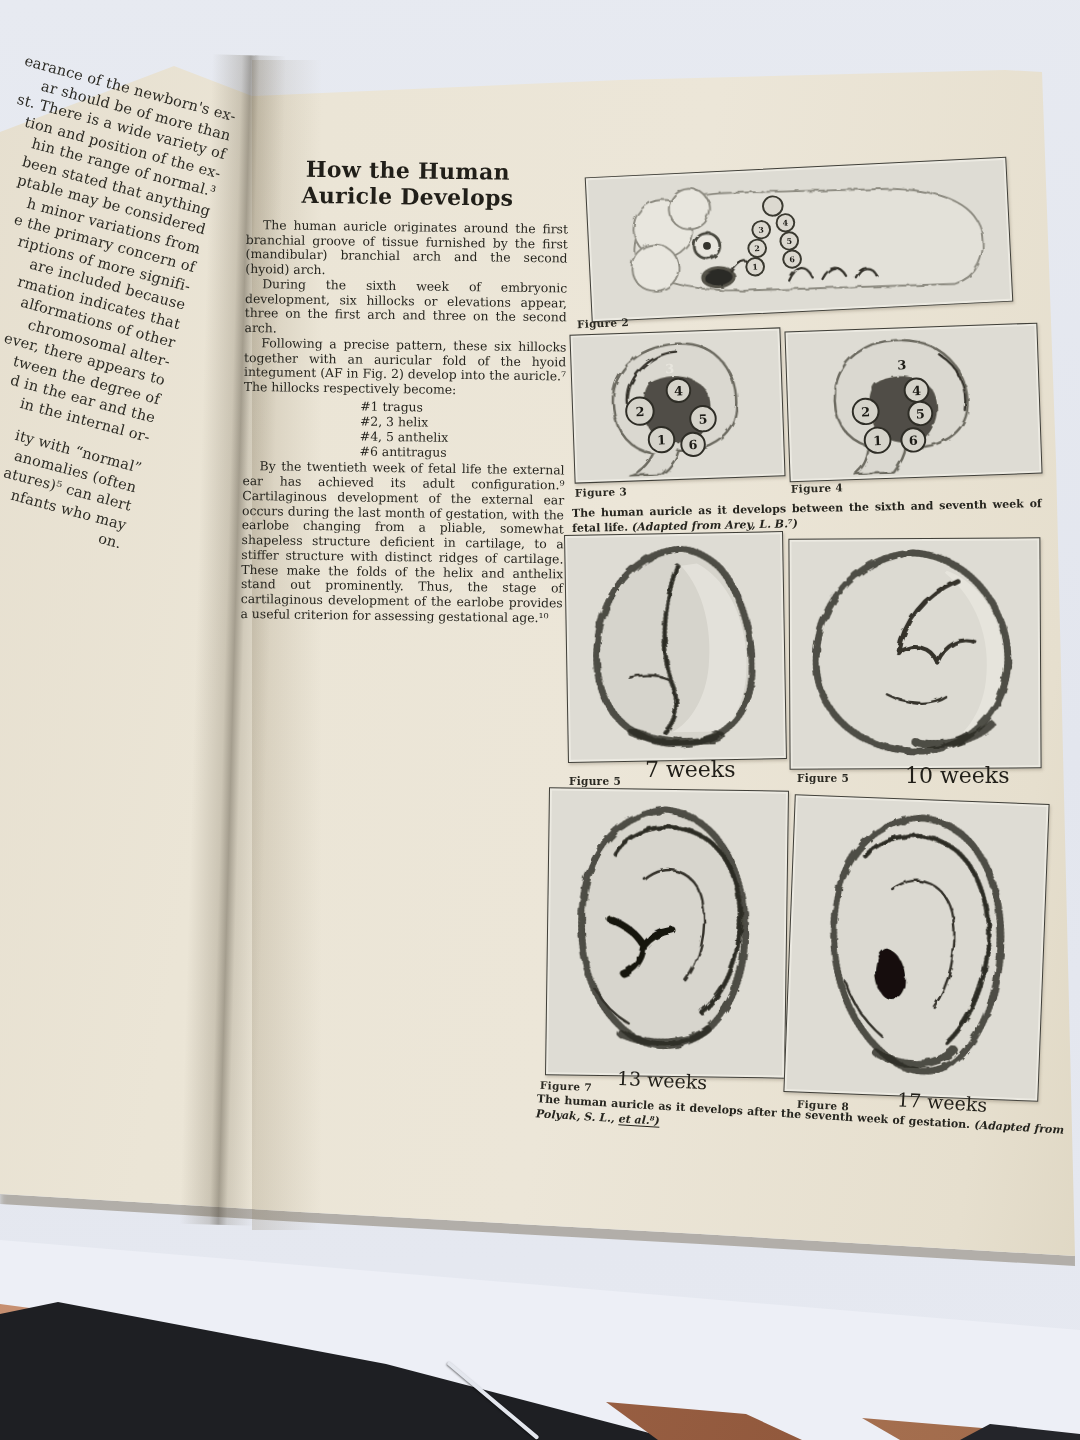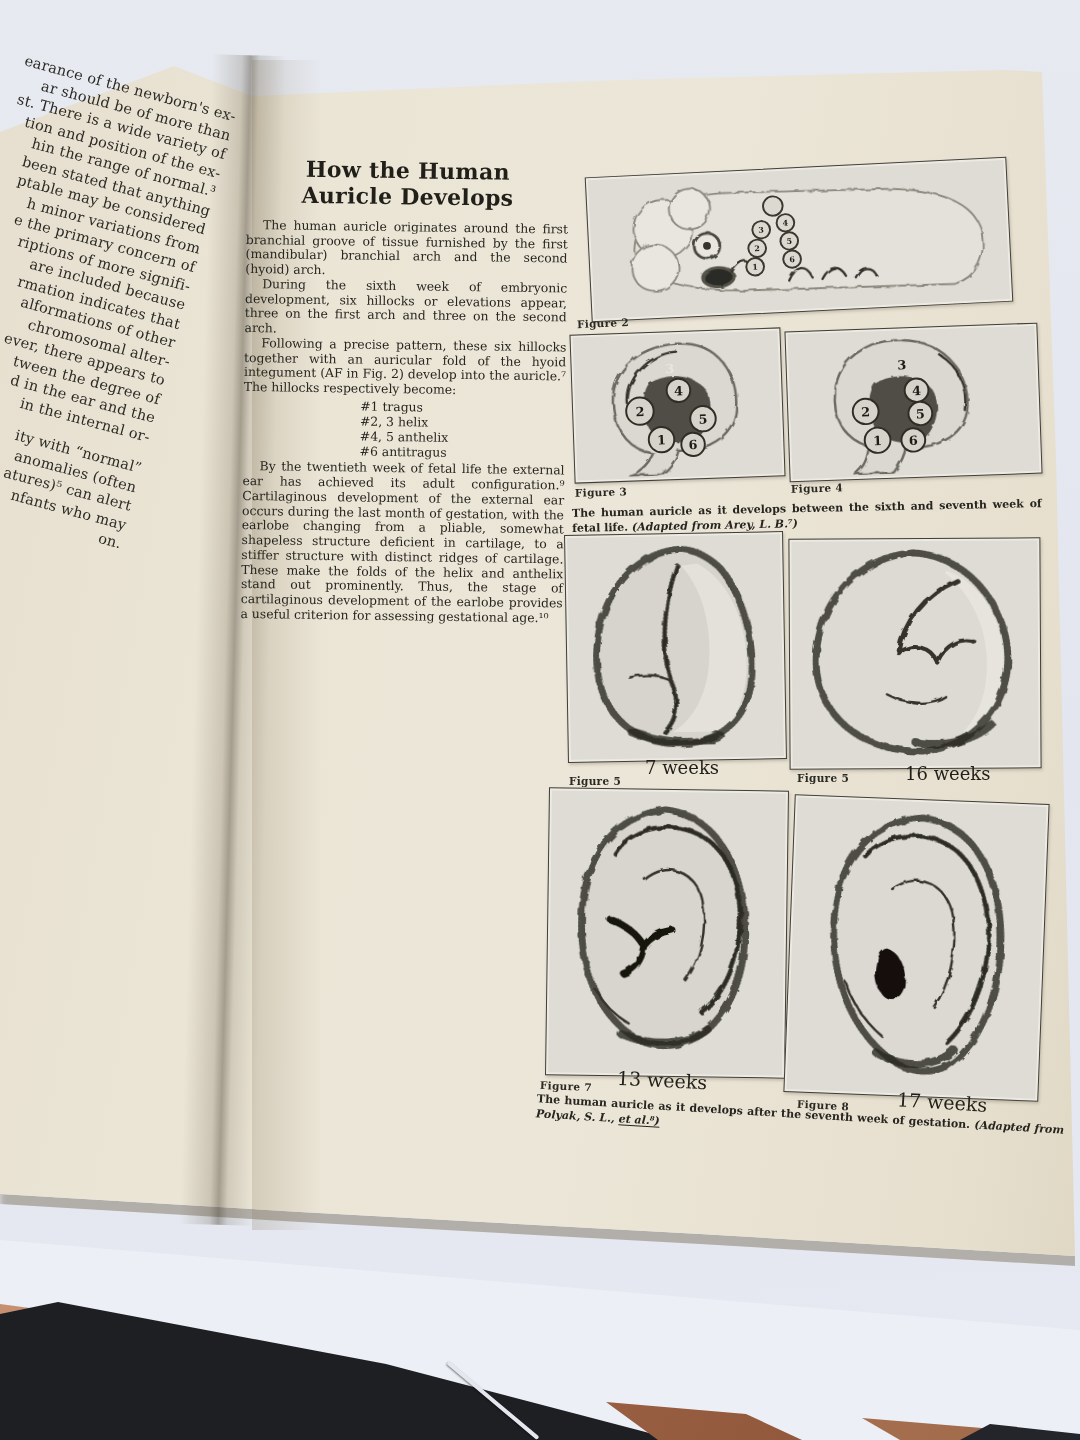--- a/index.html
+++ b/index.html
@@ -25,21 +25,21 @@
   
   .article{position:absolute;left:247px;top:156px;width:322px;transform:rotate(.8deg);transform-origin:top left;}
   .article h1{margin:0 0 10px 0;font-size:22px;line-height:1.18;font-weight:bold;text-align:center;letter-spacing:.3px;color:#211f19;}
   .article p{margin:0;font-size:12.4px;line-height:1.19;text-align:justify;text-indent:17px;}
   .hillocks{width:max-content;margin:2px auto;font-size:12.4px;line-height:1.22;}
   
   .figbox{position:absolute;background:#dedcd4;border:1.5px solid #403f38;
     box-shadow:inset 0 0 0 2px #eceae2, 1px 2px 3px rgba(90,80,60,.25);}
   .figbox svg{position:absolute;inset:4px;width:calc(100% - 8px);height:calc(100% - 8px);}
   .figlabel{position:absolute;font-size:10.5px;font-weight:bold;color:#2a2922;letter-spacing:.3px;}
-  .figage{position:absolute;font-size:18px;color:#211f19;}
+  .figage{position:absolute;font-size:22px;color:#211f19;}
   .figcaption{position:absolute;font-size:11px;font-weight:600;line-height:1.35;text-align:justify;color:#26251f;}
   .figcaption i{font-style:italic;}
   .figcaption .tail{font-style:italic;text-decoration:underline;text-underline-offset:2px;}
   
   .table-edge{position:absolute;inset:0;background:#edeff6;
     clip-path:polygon(0 1240px,1080px 1330px,1080px 1440px,0 1440px);}
   .floor-dark{position:absolute;inset:0;background:#1e1f23;
     clip-path:polygon(58px 1302px,386px 1364px,676px 1440px,0 1440px,0 1314px);}
   .floor-dark-r{position:absolute;inset:0;background:#24252a;
     clip-path:polygon(990px 1424px,1080px 1434px,1080px 1440px,960px 1440px);}
@@ -223,21 +223,21 @@
       <path d="M150,30 C180,55 196,95 190,140 C186,172 168,196 145,206 L170,200 C200,178 212,140 206,100 C200,62 178,38 152,28 Z" fill="#e6e4dc"></path>
       <path d="M118,10 C62,14 24,60 22,115 C20,165 58,206 118,209 C172,211 210,170 212,120 C214,65 172,12 118,10 Z" class="stip"></path>
       <path d="M162,38 C130,52 108,80 104,110" class="stip2" style="stroke-width:5"></path>
       <path d="M104,110 C118,100 136,104 142,120" class="stip2" style="stroke-width:4"></path>
       <path d="M142,120 C150,102 166,94 180,100" class="stip2" style="stroke-width:4"></path>
       <path d="M92,152 C110,162 136,164 150,154" class="stip2"></path>
       <path d="M120,200 C150,206 180,198 196,182" class="stip" style="stroke-width:8"></path>
     </svg>
   </div>
   <div class="figlabel" style="left:797px;top:772px;">Figure 5</div>
-  <div class="figage" style="left:905px;top:763px;">16 weeks</div>
+  <div class="figage" style="left:905px;top:763px;">10 weeks</div>
 
   <div class="figbox" style="left:547px;top:789px;width:238px;height:286px;transform:rotate(.8deg);">
     <svg viewBox="0 0 230 278" preserveAspectRatio="none">
       <path d="M112,16 C62,22 34,60 30,114 C26,170 44,218 84,244 C108,258 140,252 160,232 C184,208 196,168 192,124 C188,68 160,20 112,16 Z" fill="#d7d5cd"></path>
       <path d="M112,16 C62,22 34,60 30,114 C26,170 44,218 84,244 C108,258 140,252 160,232 C184,208 196,168 192,124 C188,68 160,20 112,16 Z" class="stip"></path>
       <path d="M62,60 C80,30 128,24 158,48 C184,70 192,110 186,150 C181,180 168,204 150,218" class="stip2" style="stroke-width:3"></path>
       <path d="M62,60 C80,30 128,24 158,48 C184,70 192,110 186,150 C181,180 168,204 150,218" class="stip" style="stroke-width:5"></path>
       <path d="M92,86 C114,66 144,78 150,106 C156,136 148,168 134,186" class="stip2"></path>
       <path d="M58,126 C74,132 86,142 92,152 M92,152 C98,144 108,138 120,136 M92,152 C90,166 84,176 72,180" stroke="#17160f" stroke-width="7" stroke-linecap="round" fill="none" filter="url(#rough)"></path>
       <path d="M44,196 C52,210 64,222 78,230" class="stip2"></path>

